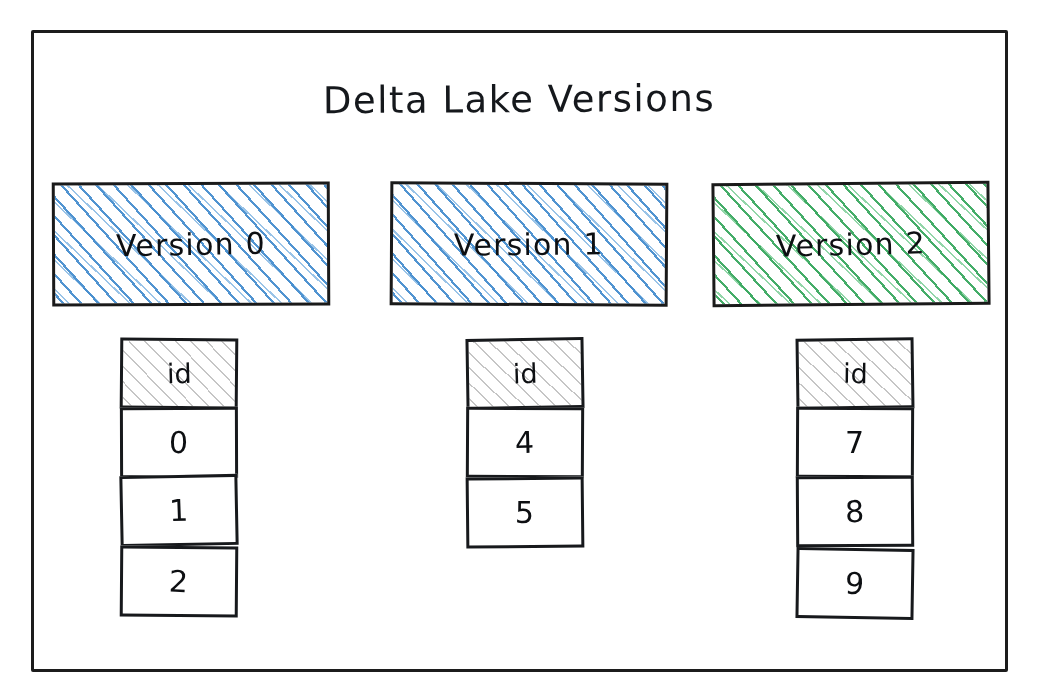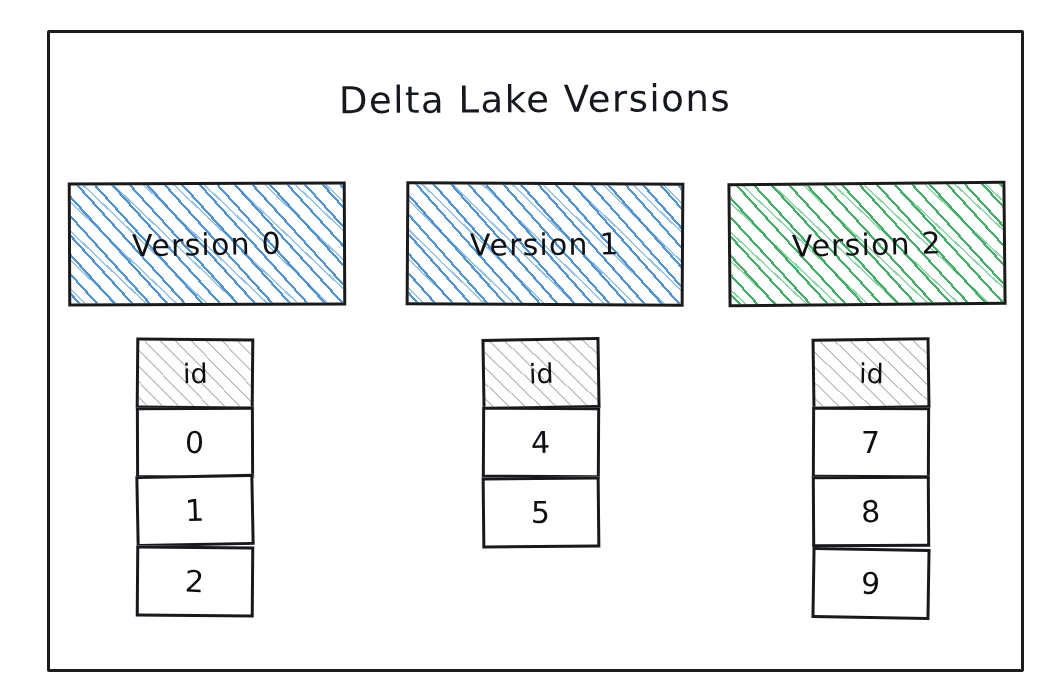--- a/index.html
+++ b/index.html
@@ -13,21 +13,20 @@
     overflow: hidden;
     font-family: "DejaVu Sans", sans-serif;
     position: relative;
   }
 
   #canvas {
     position: absolute;
     left: 0; top: 0;
     width: 826px;
     height: 698px;
-    margin-left: 16px;
   }
 
   
   .outer-frame {
     position: absolute;
     left: 31px;
     top: 30px;
     width: 977px;
     height: 642px;
     box-sizing: border-box;

